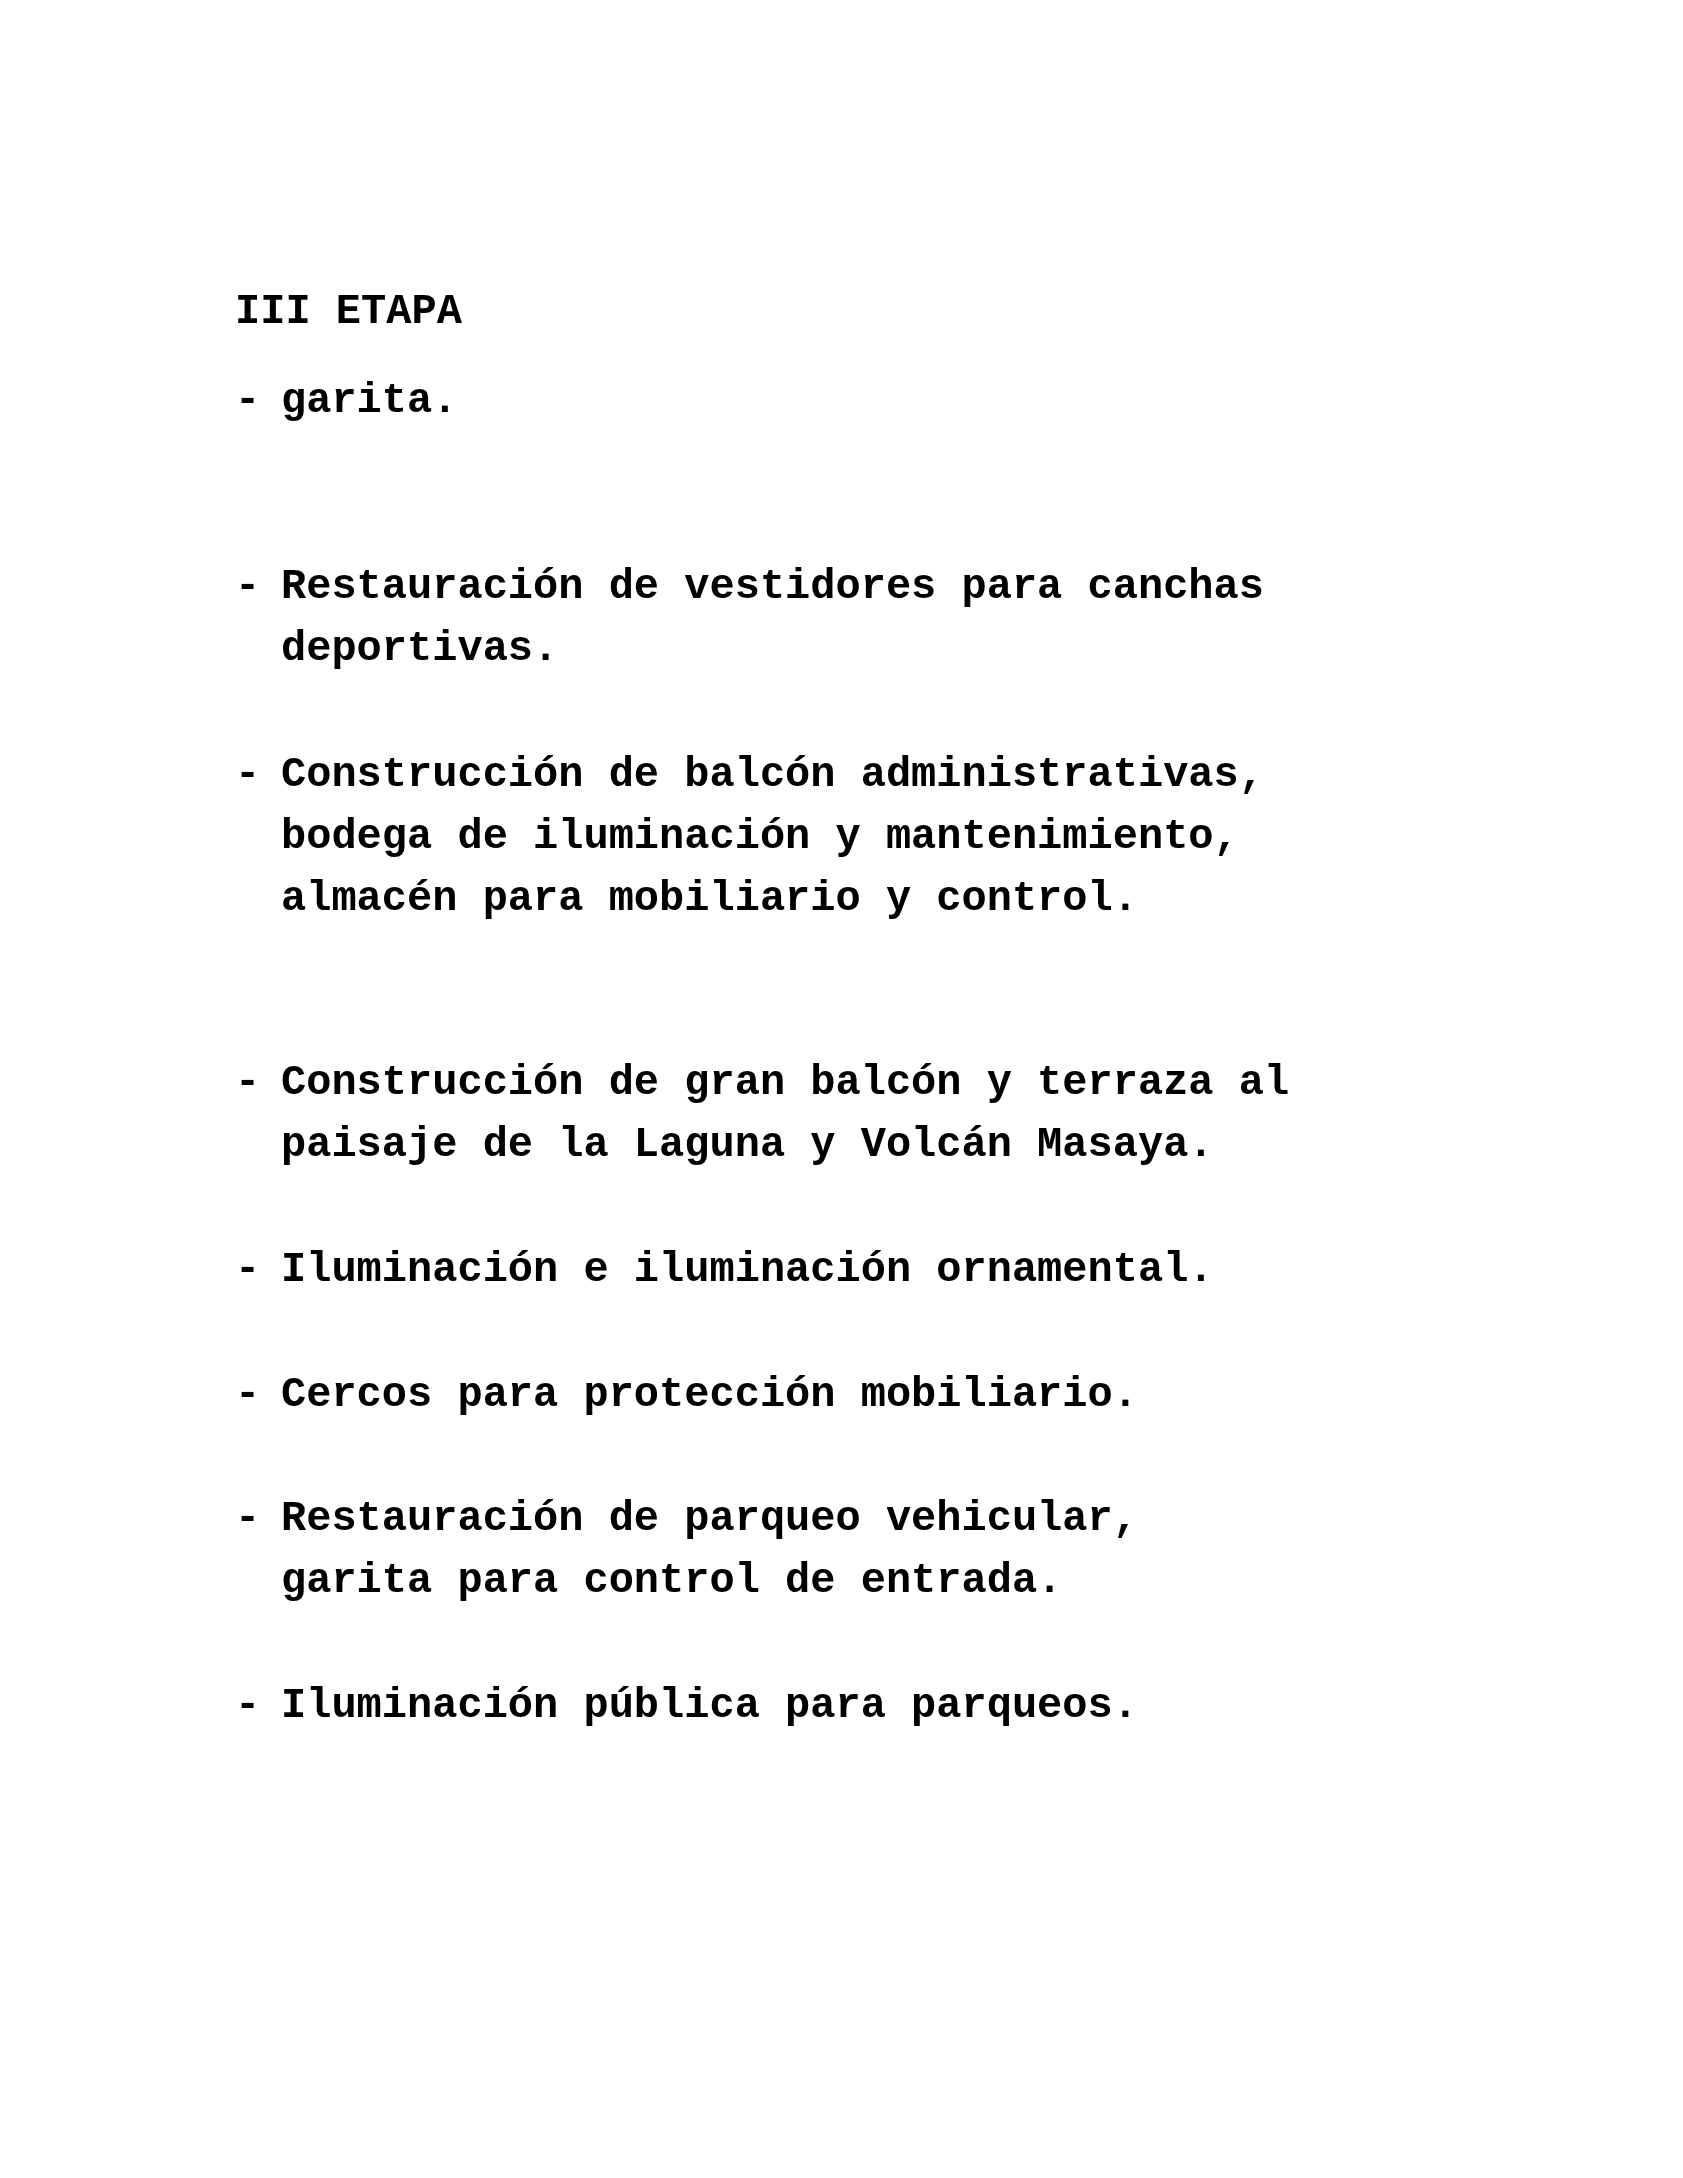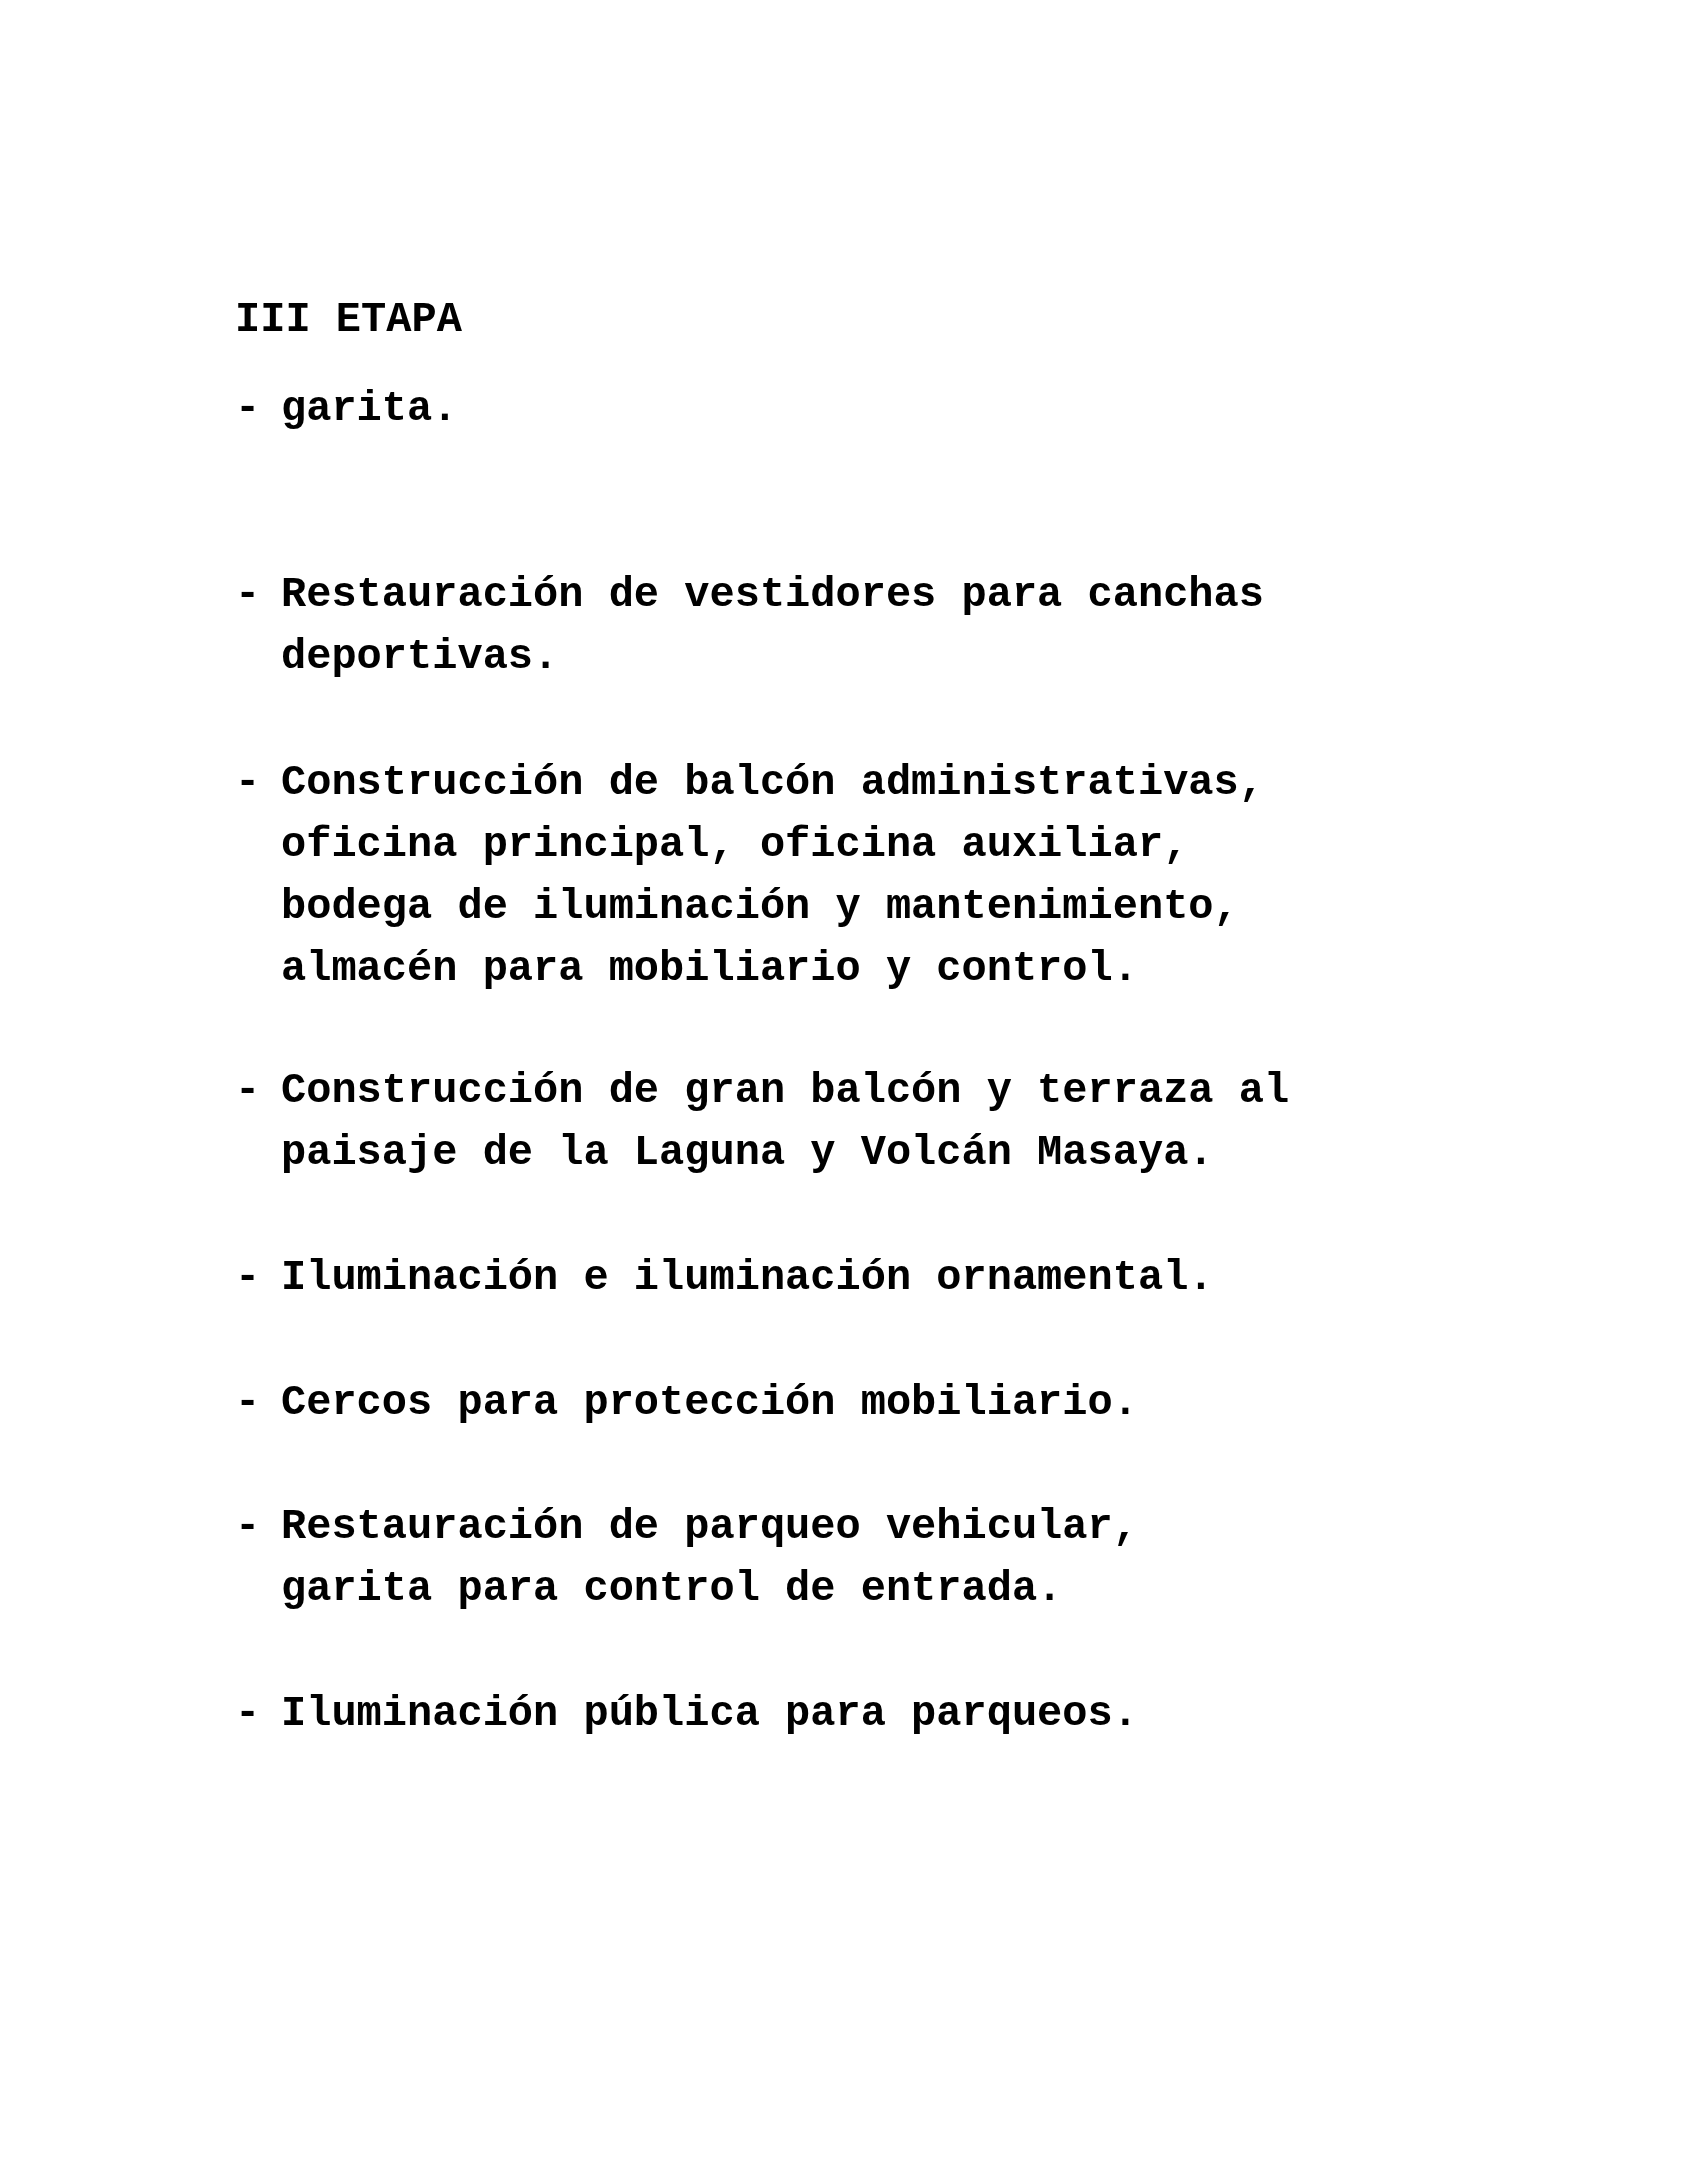--- a/index.html
+++ b/index.html
@@ -1,17 +1,17 @@
 <!DOCTYPE html>
 <html><head>
 <meta charset="utf-8">
 <style>
   html, body { margin: 0; padding: 0; background: #ffffff; }
   body { width: 1683px; height: 2178px; position: relative; overflow: hidden; }
-  .page { position: absolute; left: 0; top: 12px; width: 1683px; height: 1898px; background: #fff; }
+  .page { position: absolute; left: 0; top: 4px; width: 1683px; height: 1898px; background: #fff; }
   .txt { position: absolute; font-family: "Liberation Mono", "DejaVu Sans Mono", monospace; font-weight: bold; font-size: 42px; line-height: 62px; color: #000; white-space: pre; }
   .heading { left: 235px; top: 277px; }
   .item { position: absolute; left: 235px; }
   .dash { position: absolute; left: 0; top: 0; font-family: "Liberation Mono", "DejaVu Sans Mono", monospace; font-weight: bold; font-size: 42px; line-height: 62px; color: #000; }
   .lines { position: absolute; left: 46px; top: 0; }
   .line { display: block; font-family: "Liberation Mono", "DejaVu Sans Mono", monospace; font-weight: bold; font-size: 42px; line-height: 62px; color: #000; white-space: pre; }
 </style>
 </head>
 <body>
 
@@ -31,21 +31,20 @@
     <div class="lines">
       <span class="line">Restauración de vestidores para canchas</span>
       <span class="line">deportivas.</span>
     </div>
   </div>
 
   <div class="item" style="top:740px;">
     <span class="dash">-</span>
     <div class="lines">
       <span class="line">Construcción de balcón administrativas,</span>
-      <span class="line">oficina principal, oficina auxiliar,</span>
       <span class="line">bodega de iluminación y mantenimiento,</span>
       <span class="line">almacén para mobiliario y control.</span>
     </div>
   </div>
 
   <div class="item" style="top:1048px;">
     <span class="dash">-</span>
     <div class="lines">
       <span class="line">Construcción de gran balcón y terraza al</span>
       <span class="line">paisaje de la Laguna y Volcán Masaya.</span>

